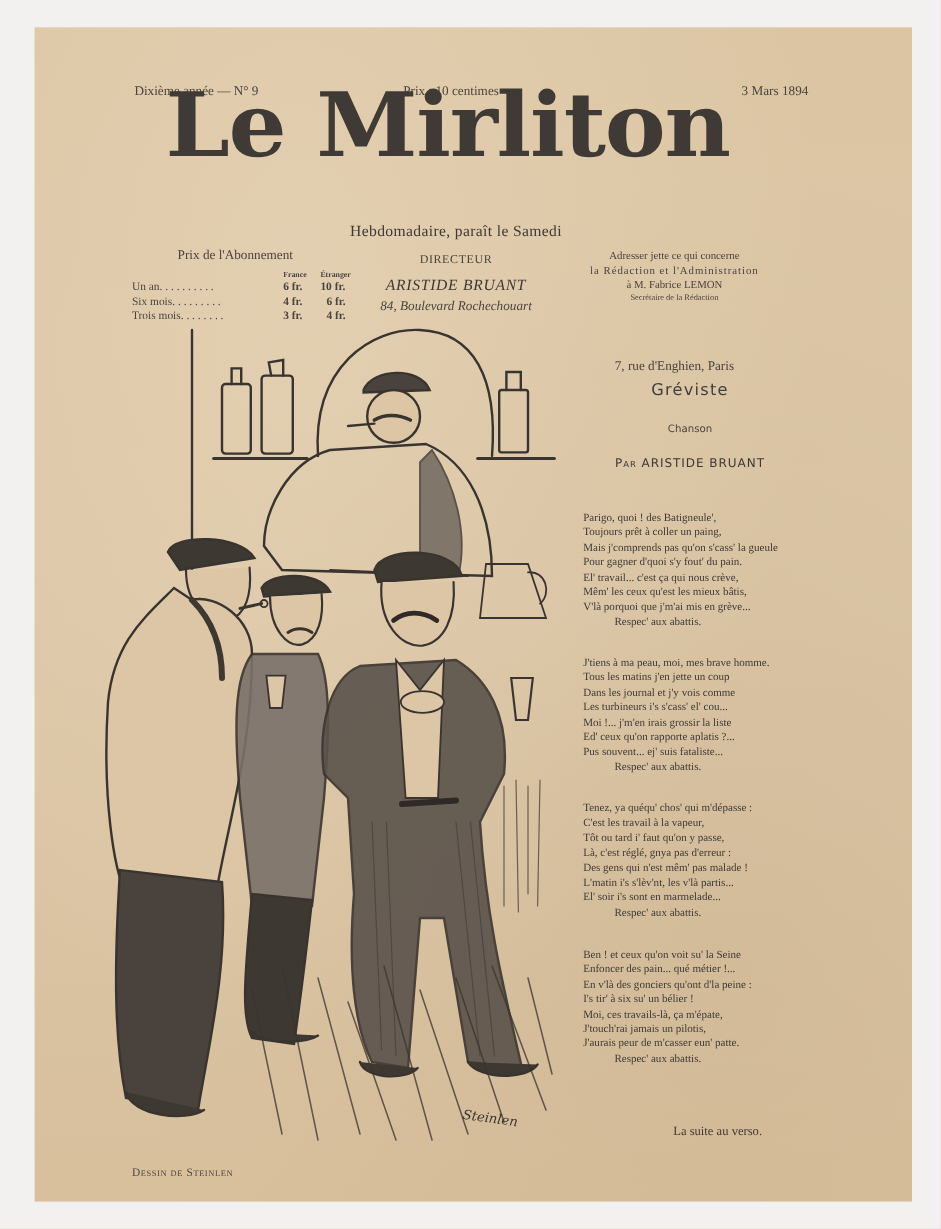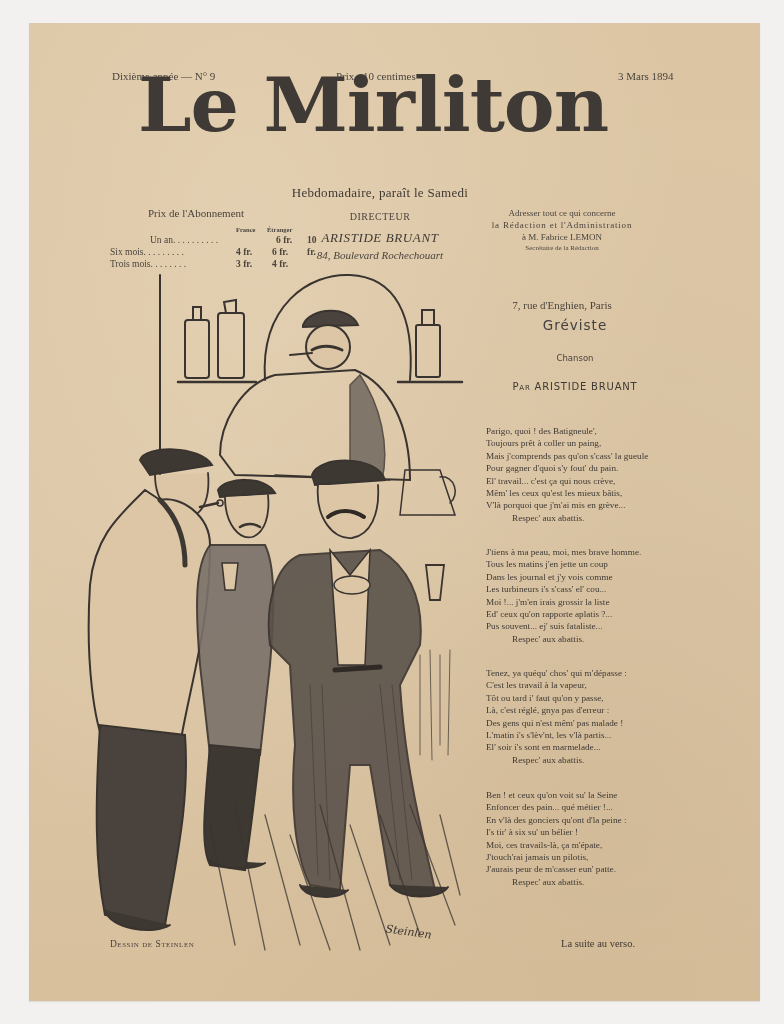--- a/index.html
+++ b/index.html
@@ -44,21 +44,21 @@
 
 <div class="masthead">Le Mirliton</div>
 <div class="abs subtitle center" style="left:230px; top:185px; width:300px;">Hebdomadaire, paraît le Samedi</div>
 
 <div class="abs" style="left:148px; top:207px; font-size:11px; color:#4a443d;">Prix de l'Abonnement</div>
 <div class="abs sub-table" style="left:110px; top:224px; width:196px;">
   <div style="position:relative; height:10px;">
     <span class="hdr abs" style="left:126px; top:0;">France</span>
     <span class="hdr abs" style="left:157px; top:0;">Étranger</span>
   </div>
-  <div style="position:relative; height:12px;margin-left:40px;">
+  <div style="position:relative; height:12px;">
     <span class="abs" style="left:0;">Un an. . . . . . . . . .</span>
     <span class="abs val" style="left:126px;">6 fr.</span>
     <span class="abs val" style="left:157px;">10 fr.</span>
   </div>
   <div style="position:relative; height:12px;">
     <span class="abs" style="left:0;text-align:right;">Six mois. . . . . . . . .</span>
     <span class="abs val" style="left:126px;">4 fr.</span>
     <span class="abs val" style="left:162px;">6 fr.</span>
   </div>
   <div style="position:relative; height:12px;">
@@ -66,21 +66,21 @@
     <span class="abs val" style="left:126px;">3 fr.</span>
     <span class="abs val" style="left:162px;">4 fr.</span>
   </div>
 </div>
 
 <div class="abs center" style="left:300px; top:211px; width:160px; font-size:10px; letter-spacing:0.5px; color:#4a443d;">DIRECTEUR</div>
 <div class="abs center" style="left:290px; top:230px; width:180px; font-size:13px; letter-spacing:0.6px; color:#3f3933;font-style:italic;">ARISTIDE BRUANT</div>
 <div class="abs center" style="left:290px; top:249px; width:180px; font-size:11px; font-style:italic; color:#4a443d;">84, Boulevard Rochechouart</div>
 
 <div class="abs center" style="left:462px; top:207px; width:200px; font-size:9px; color:#4a443d; line-height:12px;">
-  <div>Adresser tout ce qui concerne</div>
+  <div>Adresser jette ce qui concerne</div>
   <div style="letter-spacing:0.8px;">la Rédaction et l'Administration</div>
   <div>à M. Fabrice LEMON</div>
   <div style="font-size:7px; line-height:10px;">Secrétaire de la Rédaction</div>
   <div style="font-size:11px; line-height:15px;margin-top:45px;">7, rue d'Enghien, Paris</div>
 </div>
 
 <svg class="illus" viewBox="0 0 410 710" fill="none" stroke="#3a3430" stroke-linecap="round">
 
   <line x1="100" y1="30" x2="100" y2="290" stroke-width="2"></line>
 
@@ -168,21 +168,21 @@
     <line x1="260" y1="560" x2="300" y2="705"></line>
     <line x1="290" y1="580" x2="330" y2="700"></line>
     <line x1="320" y1="570" x2="360" y2="690"></line>
     <line x1="350" y1="560" x2="395" y2="680"></line>
     <line x1="380" y1="570" x2="400" y2="650"></line>
   </g>
 
   <text x="325" y="690" font-family="DejaVu Serif, serif" font-style="italic" font-size="11" fill="#3a3430" stroke="none" transform="rotate(8 345 690)">Steinlen</text>
 </svg>
 
-<div class="abs smallcaps" style="left:110px; top:939px; font-size:9.5px; letter-spacing:0.5px; color:#4a443d;">Dessin de Steinlen</div>
+<div class="abs smallcaps" style="left:110px; top:973px; font-size:9.5px; letter-spacing:0.5px; color:#4a443d;">Dessin de Steinlen</div>
 
 <div class="abs center" style="left:490px; top:317px; width:170px; font-family:'DejaVu Sans', sans-serif; font-size:13.5px; letter-spacing:1px; color:#404040;">Gréviste</div>
 <div class="abs center" style="left:490px; top:353px; width:170px; font-family:'DejaVu Sans', sans-serif; font-size:8.5px; color:#4a443d;">Chanson</div>
 <div class="abs center smallcaps" style="left:480px; top:381px; width:190px; font-family:'DejaVu Sans', sans-serif; font-size:10px; letter-spacing:0.8px; color:#3f3933;">Par ARISTIDE BRUANT</div>
 
 <div class="abs poem" style="left:486px; top:425px; width:200px;">
   <div>Parigo, quoi ! des Batigneule',</div>
   <div>Toujours prêt à coller un paing,</div>
   <div>Mais j'comprends pas qu'on s'cass' la gueule</div>
   <div>Pour gagner d'quoi s'y fout' du pain.</div>

